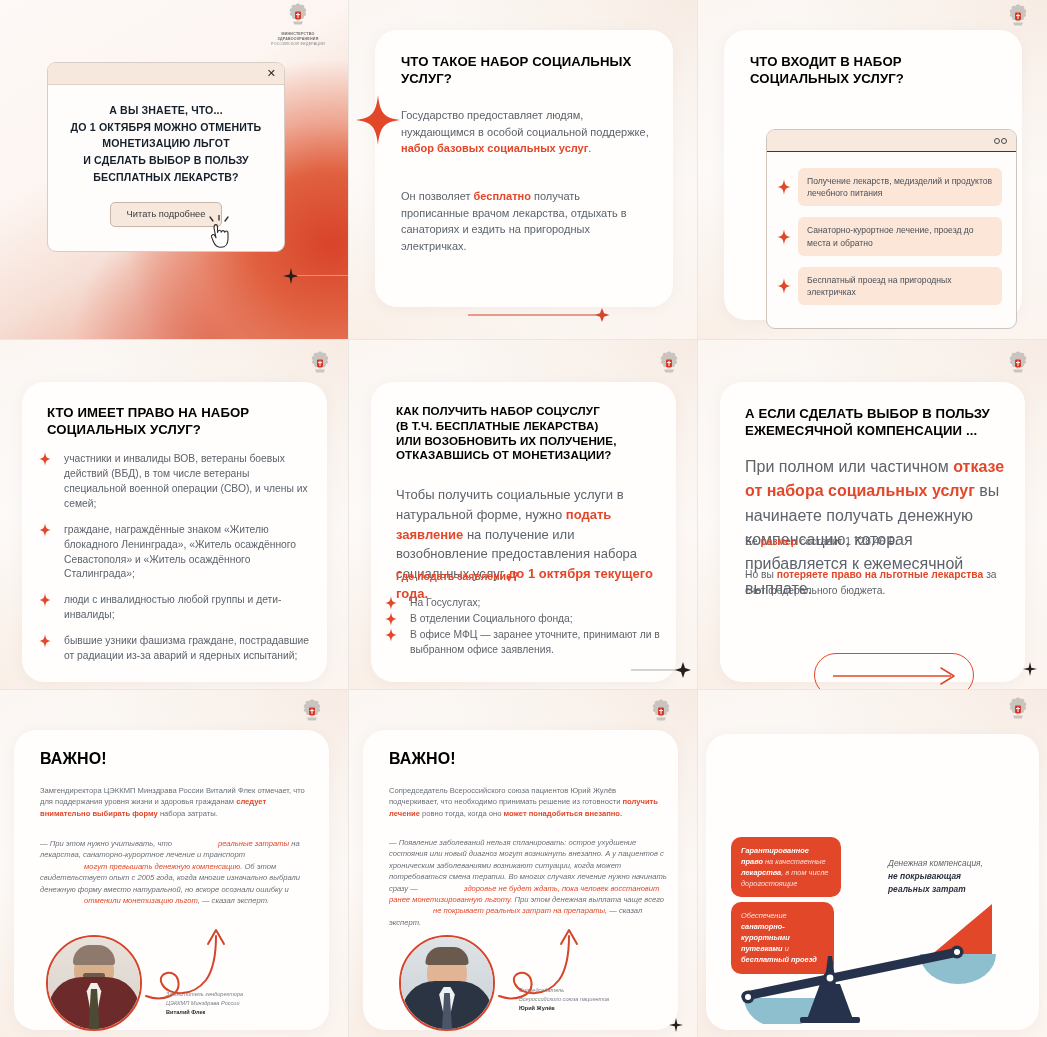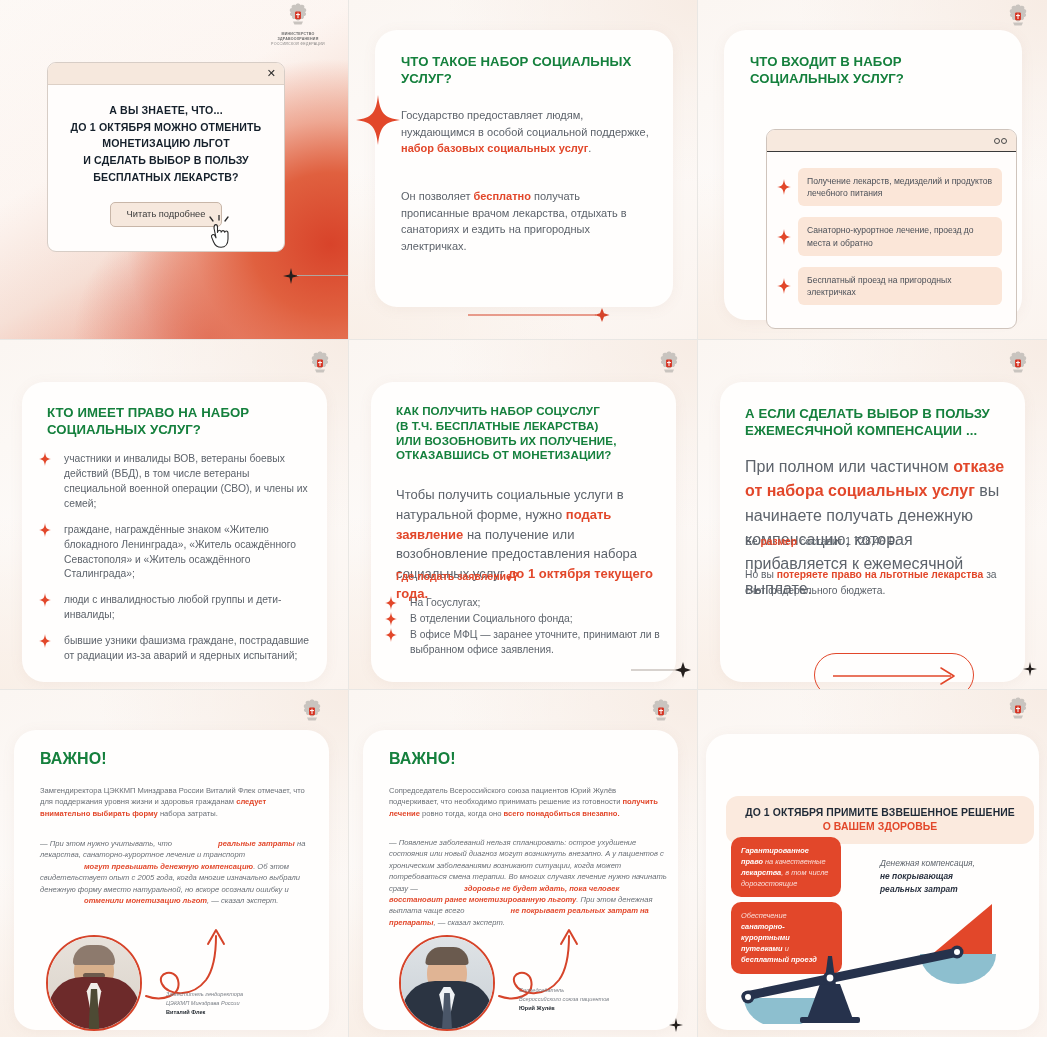--- a/index.html
+++ b/index.html
@@ -56,28 +56,28 @@
   
   .card {
     position: absolute;
     background: #fffefd;
     border-radius: 22px;
     box-shadow: 0 2px 14px rgba(160,120,100,0.07);
     z-index: 3;
   }
   h2.title {
     font-size: 13.2px; line-height: 1.28; font-weight: 700;
-    color: #15803d; letter-spacing: .1px; text-transform: uppercase;
+    color: #000000; letter-spacing: .1px; text-transform: uppercase;
   }
   h2.title.small { font-size: 11.6px; }
   p.body {
     font-size: 11px; line-height: 1.52; color: #5d636b;
   }
   .hl { color: #e2472a; font-weight: 700; }
-  .hl-i { color: #e2472a; font-weight: 700; font-style: italic; padding-left: 44px; }
+  .hl-i { color: #e2472a; font-weight: 400; font-style: italic; padding-left: 44px; }
 
   
   .star {
     display: inline-block; flex: 0 0 auto;
     color: #e2472a; line-height: 1;
   }
   .star svg { display: block; }
 
   ul.bullets { list-style: none; }
   ul.bullets li { display: flex; gap: 13px; margin-bottom: 11px; }
@@ -503,21 +503,21 @@
         <rect x="10.1" y="9.6" width="5.8" height="7.6" rx="1" fill="#d6301f"></rect>
         <path d="M13 11.1v4.6M11.4 12.6h3.2" stroke="#ffffff" stroke-width="1" stroke-linecap="round"></path>
         <path d="M8 19.4h10l-1.4 3.2H9.4z" fill="#c9c4bf"></path>
       </svg>
     </div>
 
     <div class="card" style="left:14px; top:40px; width:315px; height:300px;">
       <h2 class="title" style="position:absolute; left:26px; top:19px; font-size:16px;">ВАЖНО!</h2>
 
       <p class="expert-txt" style="position:absolute; left:26px; top:55px; width:278px;">
-        <span>Сопредседатель Всероссийского союза пациентов Юрий Жулёв подчеркивает, что необходимо принимать решение из готовности </span><span class="hl">получить лечение</span><span> ровно тогда, когда оно </span><span class="hl">всего понадобиться внезапно.</span>
+        <span>Сопредседатель Всероссийского союза пациентов Юрий Жулёв подчеркивает, что необходимо принимать решение из готовности </span><span class="hl">получить лечение</span><span> ровно тогда, когда оно </span><span class="hl">может понадобиться внезапно.</span>
       </p>
 
       <p class="expert-txt quote" style="position:absolute; left:26px; top:107px; width:280px;">
         <span>— Появление заболеваний нельзя спланировать: острое ухудшение состояния или новый диагноз могут возникнуть внезапно. А у пациентов с хроническим заболеваниями возникают ситуации, когда может потребоваться смена терапии. Во многих случаях лечение нужно начинать сразу — </span><span class="hl-i">здоровье не будет ждать, пока человек восстановит ранее монетизированную льготу</span><span>. При этом денежная выплата чаще всего </span><span class="hl-i">не покрывает реальных затрат на препараты</span><span>, — сказал эксперт.</span>
       </p>
 
       <div class="avatar" style="left:36px; top:205px; width:96px; height:96px;">
         <div class="avatar-inner" style="background:linear-gradient(180deg,#dfe3e6 0%,#c9d0d6 100%);">
           <div style="position:absolute; left:50%; top:14px; transform:translateX(-50%); width:40px; height:44px; border-radius:50% 50% 46% 46%; background:#e0b494;"></div>
           <div style="position:absolute; left:50%; top:10px; transform:translateX(-50%); width:43px; height:18px; border-radius:22px 22px 4px 4px; background:#6a5a4e;"></div>
@@ -553,34 +553,30 @@
           <path d="M13 1.6c-1.3 0-2.2.7-2.6 1.6-1 -.6-2.3-.6-3.1.1-.8.7-.9 1.8-.4 2.7-1 .1-1.9.8-2.1 1.8-.2 1 .3 2 1.2 2.4-.8.5-1.2 1.5-1 2.4.3 1 1.2 1.6 2.2 1.5-.4.9-.1 2 .7 2.6.8.6 1.9.5 2.7-.1.1 1 .9 1.8 2 1.9.1 0 .3 0 .4 0s.3 0 .4 0c1.1-.1 1.9-.9 2-1.9.8.6 1.9.7 2.7.1.8-.6 1.1-1.7.7-2.6 1 .1 1.9-.5 2.2-1.5.3-.9-.2-1.9-1-2.4.9-.4 1.4-1.4 1.2-2.4-.2-1-1.1-1.7-2.1-1.8.5-.9.4-2-.4-2.7-.8-.7-2.1-.7-3.1-.1C15.2 2.3 14.3 1.6 13 1.6z"></path>
         </g>
         <rect x="10.1" y="9.6" width="5.8" height="7.6" rx="1" fill="#d6301f"></rect>
         <path d="M13 11.1v4.6M11.4 12.6h3.2" stroke="#ffffff" stroke-width="1" stroke-linecap="round"></path>
         <path d="M8 19.4h10l-1.4 3.2H9.4z" fill="#c9c4bf"></path>
       </svg>
     </div>
 
     <div class="card" style="left:8px; top:44px; width:333px; height:296px;">
 
-      <div class="banner">
-        <div class="l1">ДО 1 ОКТЯБРЯ ПРИМИТЕ ВЗВЕШЕННОЕ РЕШЕНИЕ</div>
-        <div class="l2">О ВАШЕМ ЗДОРОВЬЕ</div>
-      </div>
 
       <div class="tag" style="left:25px; top:103px; width:110px;">
         <b>Гарантированное право</b><span class="dim"> на качественные </span><b>лекарства</b><span class="dim">, в том числе дорогостоящие</span>
       </div>
 
-      <div class="tag" style="left:25px; top:168px; width:111px;">
+      <div class="tag" style="left:25px; top:168px; width:103px;">
         <span class="dim">Обеспечение </span><b>санаторно-курортными путевками</b><span class="dim"> и </span><b>бесплатный проезд</b>
       </div>
 
-      <div class="moneylbl" style="left:174px; top:123px; width:140px;">
+      <div class="moneylbl" style="left:182px; top:123px; width:140px;">
         <div class="t1">Денежная компенсация,</div>
         <div><b>не покрывающая</b></div>
         <div><b>реальных затрат</b></div>
       </div>
 
       <svg style="position:absolute; left:18px; top:110px;" width="312" height="180" viewBox="0 0 312 180">
 
         <path d="M268 60 L268 112 L206 112 Z" fill="#e2472a"></path>
 
         <path d="M196 110 A38 30 0 0 0 272 110 Z" fill="#8dbfcf"></path>

